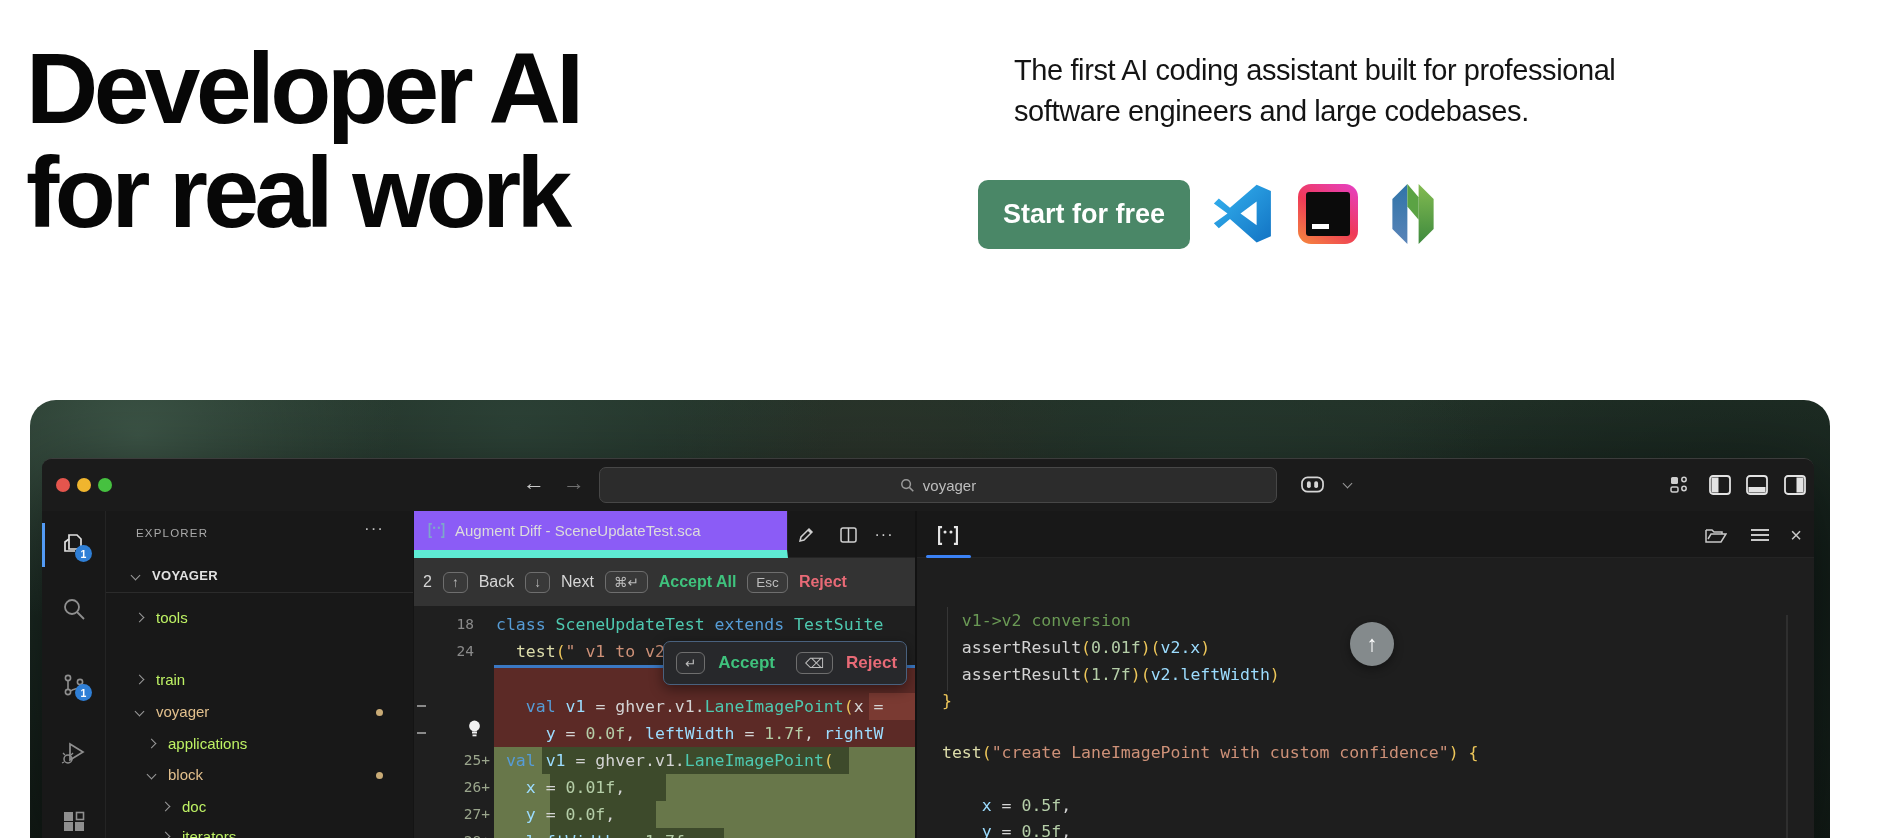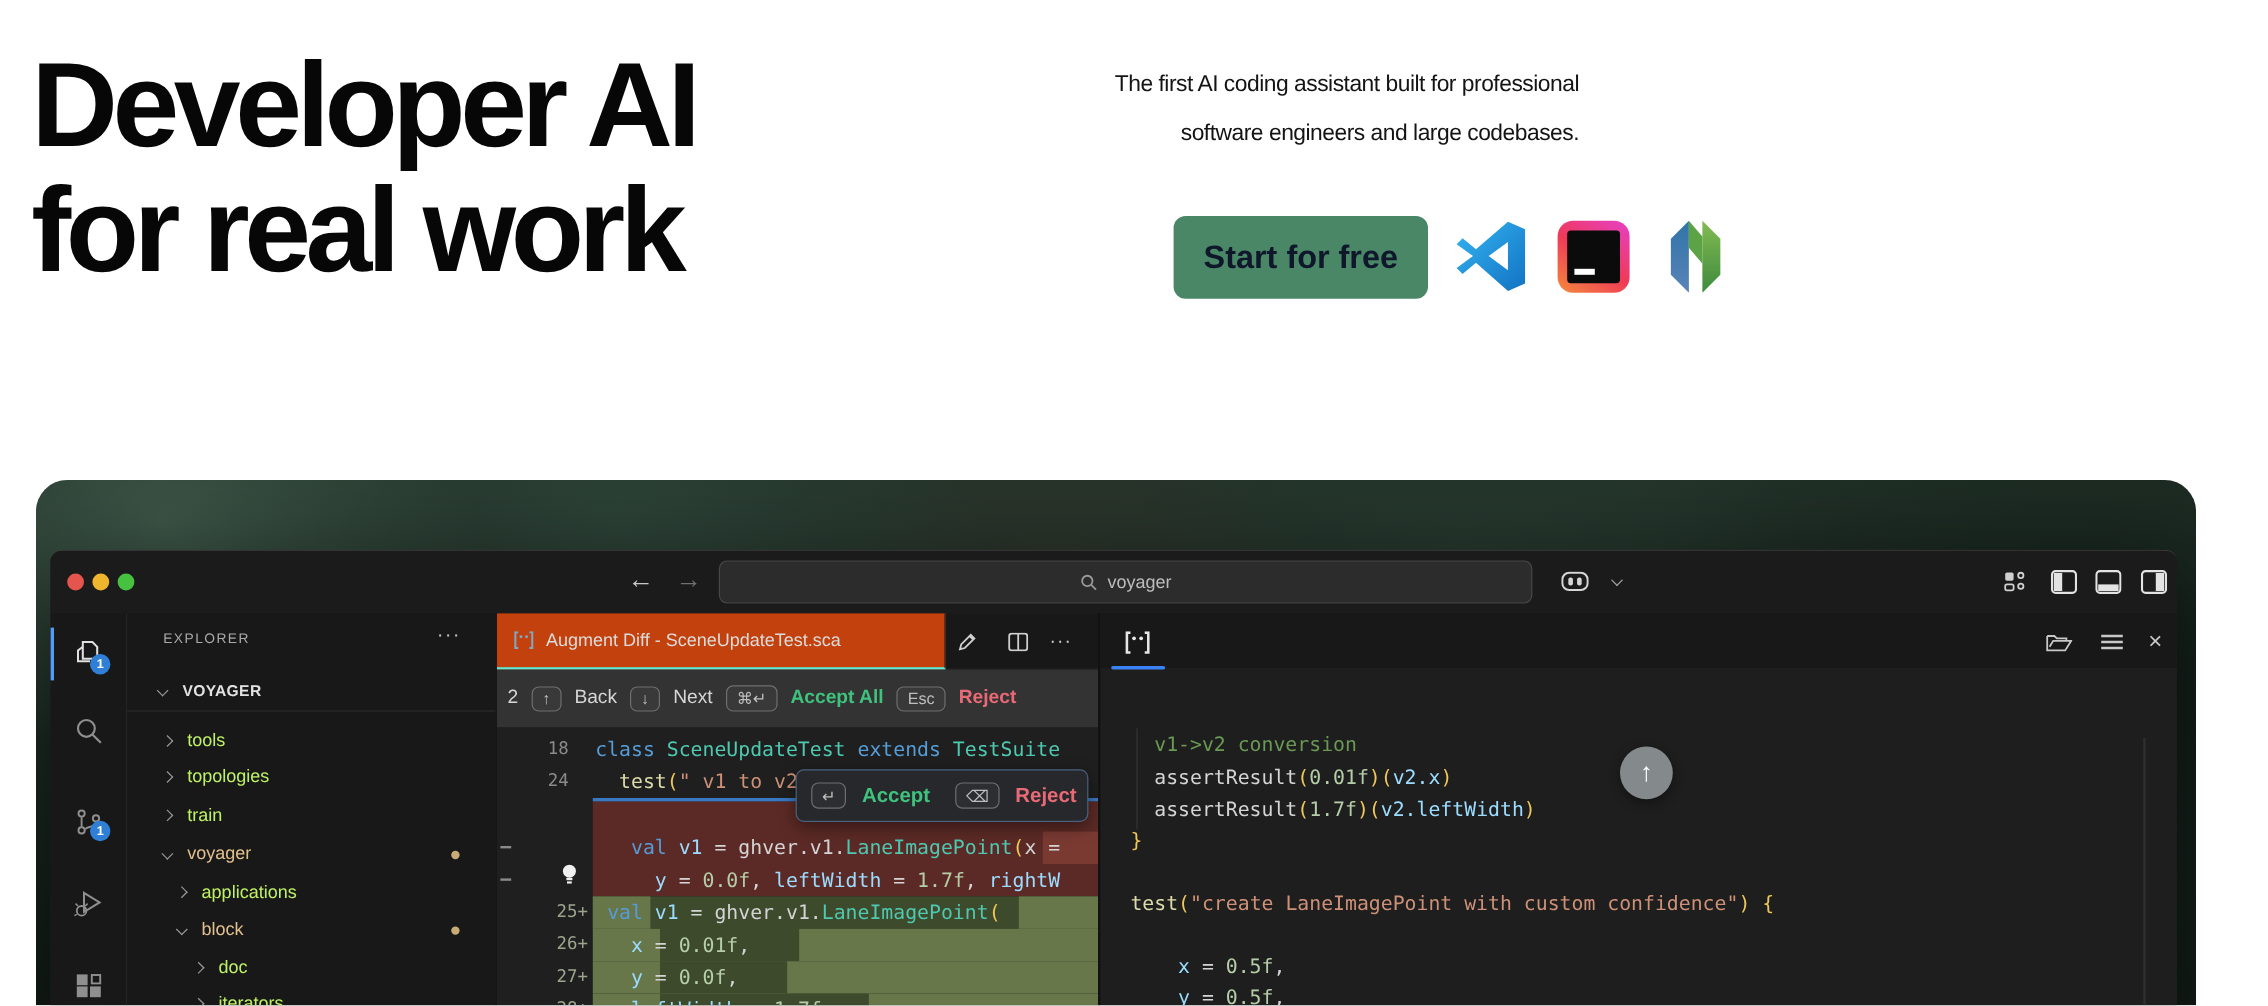--- a/index.html
+++ b/index.html
@@ -3,24 +3,24 @@
 <meta charset="utf-8">
 <style>
   * { margin:0; padding:0; box-sizing:border-box; }
   body { font-family:"Liberation Sans", sans-serif; background:#fff; }
   .page { position:relative; width:1890px; height:838px; background:#ffffff; overflow:hidden; }
   .abs { position:absolute; }
 
   
   .hero-title { left:26px; top:36px; font-size:100px; line-height:104px; font-weight:700;
     letter-spacing:-4.5px; color:#070707; }
-  .hero-sub { left:929px; top:50px; font-size:19px; line-height:41px; letter-spacing:-0.4px; color:#141414;text-align:right; }
+  .hero-sub { left:1014px; top:50px; font-size:29px; line-height:41px; letter-spacing:-0.4px; color:#141414; }
   .cta-row { left:978px; top:179px; display:flex; align-items:center; gap:21px; height:70px; }
   .cta-btn { width:212px; height:69px; background:#4A8767; border:none; border-radius:10px;
-    color:#0f172a; font-size:27px; font-weight:700; font-family:"Liberation Sans",sans-serif; cursor:pointer;
+    color:#ffffff; font-size:27px; font-weight:700; font-family:"Liberation Sans",sans-serif; cursor:pointer;
     display:flex; align-items:center; justify-content:center; }
   .logo-box { width:64px; height:64px; display:flex; align-items:center; justify-content:center; }
   .jb-outer { width:60px; height:60px; border-radius:13px;
     background:linear-gradient(215deg,#e640c8 0%, #ef3a58 52%, #f58a3c 100%); position:relative; }
   .jb-inner { position:absolute; left:8px; top:8px; width:44px; height:44px; background:#0b0b0b; border-radius:3px; }
   .jb-dash { position:absolute; left:6px; bottom:7px; width:17px; height:5px; background:#fff; }
 
   
   .shot { left:30px; top:400px; width:1800px; height:438px; border-radius:26px 26px 0 0; overflow:hidden;
     background:
@@ -59,22 +59,22 @@
   .sec-label { position:absolute; left:46px; top:7px; font-weight:700; font-size:13px; color:#e2e2e2; letter-spacing:.3px; }
   .trow { position:absolute; width:307px; height:30px; cursor:pointer; }
   .trow .lbl { position:absolute; top:6px; font-size:15px; color:#bef264; }
   .trow.mod .lbl { color:#E2C08D; }
   .tdot { position:absolute; left:270px; top:12px; width:7px; height:7px; border-radius:50%; background:#c9ab76; }
   .tchev { position:absolute; top:11px; }
 
   
   .editor { position:absolute; left:371px; top:52px; width:502px; height:328px; background:#1f1f1f; overflow:hidden; border-left:1px solid #141414; }
   .tabstrip { position:absolute; left:0; top:0; right:0; height:47px; background:#181818; border-bottom:1px solid #242424; }
-  .etab { position:absolute; left:0; top:0; width:374px; height:47px; background:#c2410c; border-right:1px solid #242424;
-    border-bottom:2px solid #5eead4; display:flex; align-items:center; gap:9px; padding-left:13px; cursor:pointer; }
+  .etab { position:absolute; left:0; top:0; width:374px; height:47px; background:#8b5cf6; border-right:1px solid #242424;
+    border-bottom:8px solid #5eead4; display:flex; align-items:center; gap:9px; padding-left:13px; cursor:pointer; }
   .etab-label { font-size:15px; color:#dcdcdc; white-space:nowrap; overflow:hidden; }
   .tab-act { position:absolute; top:12px; width:24px; height:24px; display:flex; align-items:center; justify-content:center; cursor:pointer; }
   .dtoolbar { position:absolute; left:0; top:47px; width:502px; height:48px; background:#333333;
     display:flex; align-items:center; gap:11px; padding-left:9px; color:#d6d6d6; font-size:16px; overflow:hidden; white-space:nowrap; }
   .kbd { border:1px solid #6e6e6e; border-radius:6px; padding:2px 8px; font-size:13.5px; color:#bdbdbd; background:rgba(255,255,255,.03); }
   .t-green { color:#3fc27d; font-weight:600; }
   .t-red { color:#e86a76; font-weight:600; }
 
   .cl { position:absolute; left:0; width:502px; height:27px; line-height:27px;
     font-family:"DejaVu Sans Mono","Liberation Mono",monospace; font-size:16.5px; }
@@ -257,24 +257,20 @@
         <div class="expl-h">EXPLORER</div>
         <div class="expl-more">···</div>
         <div class="sec-row">
           <span class="chev down tchev" style="left:26px"></span>
           <span class="sec-label">VOYAGER</span>
         </div>
         <div class="trow" style="top:92px">
           <span class="chev right tchev" style="left:30px"></span>
             <span class="lbl" style="left:50px">tools</span>
           </div>
-        <div class="trow" style="top:122px">
-          <span class="chev right tchev" style="left:30px"></span>
-            <span class="lbl" style="left:50px">topologies</span>
-          </div>
         <div class="trow" style="top:154px">
           <span class="chev right tchev" style="left:30px"></span>
             <span class="lbl" style="left:50px">train</span>
           </div>
         <div class="trow mod" style="top:186px">
           <span class="chev down tchev" style="left:30px"></span>
             <span class="lbl" style="left:50px">voyager</span>
           <span class="tdot"></span>
           </div>
         <div class="trow mod" style="top:249px">

